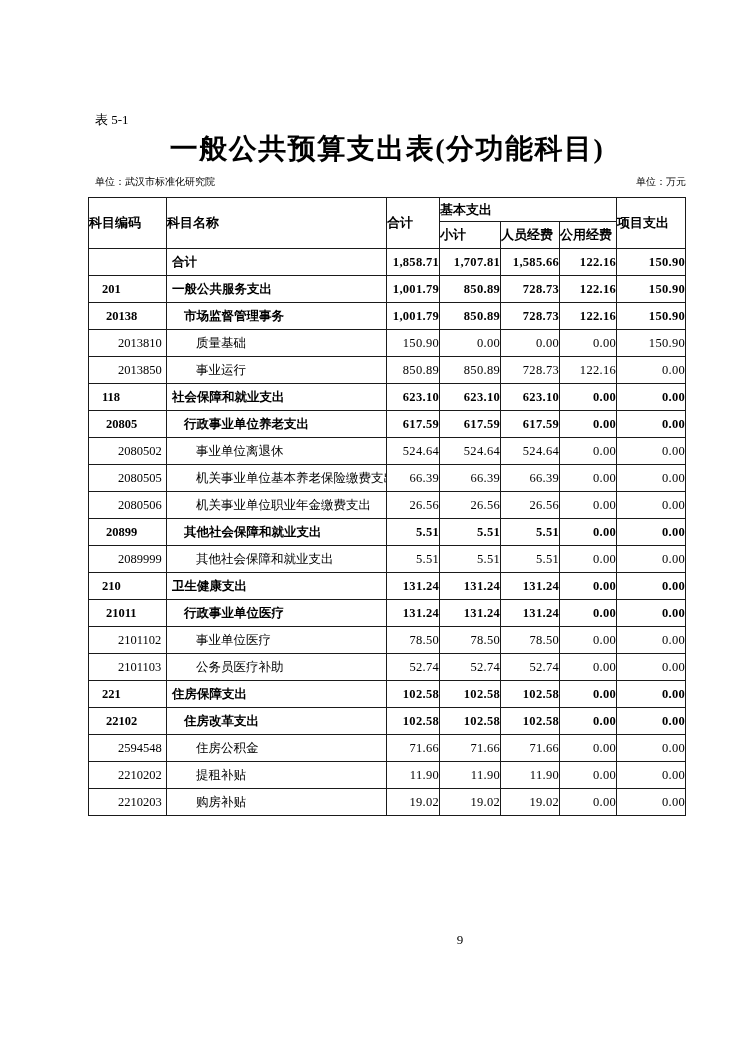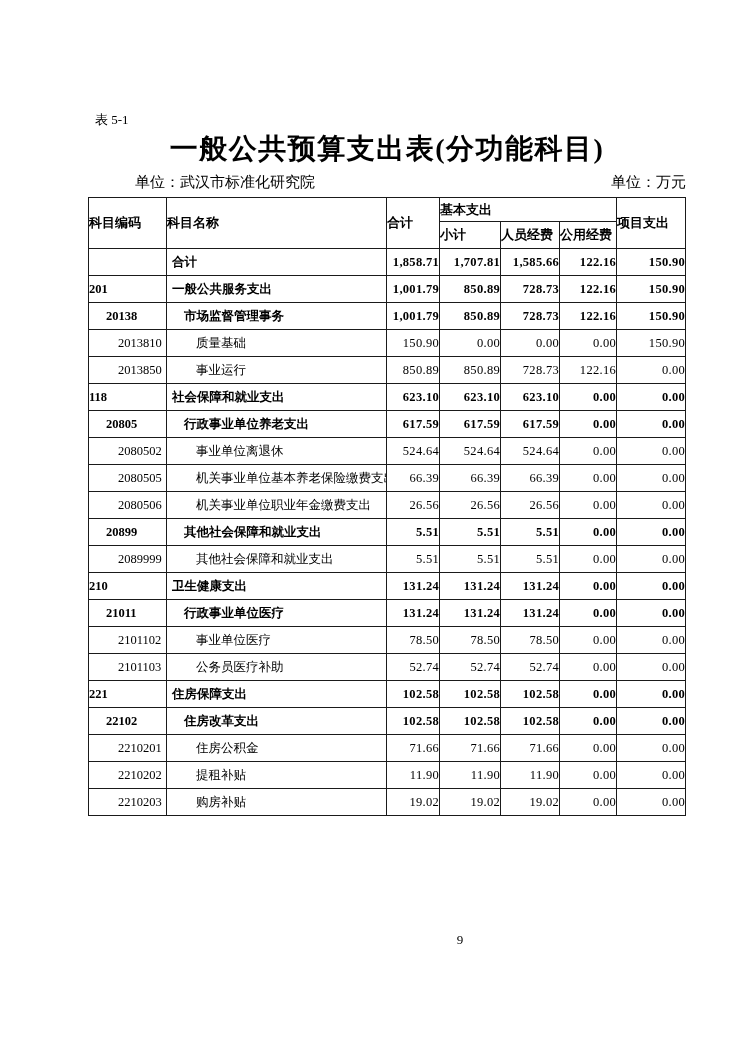--- a/index.html
+++ b/index.html
@@ -35,23 +35,22 @@
     text-align: center;
     letter-spacing: 1.5px;
     line-height: 26px;
   }
   .unit-row {
     display: flex;
     justify-content: space-between;
     align-items: flex-end;
     margin-top: 13px;
     padding-left: 7px;
-    font-size: 15px;
+    font-size: 10px;
     line-height: 14px;
-    margin-left: 40px;
   }
   table.budget {
     margin-top: 8px;
     border-collapse: collapse;
     table-layout: fixed;
     width: 597px;
   }
   table.budget th,
   table.budget td {
     border: 1px solid #1a1a1a;
@@ -68,21 +67,21 @@
   tr.h1 th { height: 23px; }
   tr.h2 th { height: 26px; }
   table.budget td {
     height: 26px;
     font-size: 12.5px;
     vertical-align: middle;
   }
   td.c-code { text-align: left; font-size: 12px; }
   td.c-name { text-align: left; }
   td.c-num  { text-align: right; padding-right: 7px; letter-spacing: 0.3px; }
-  tr.lvl0 td.c-code { padding-left: 0; }
+  tr.lvl0 td.c-code { padding-left: 13px; }
   tr.lvl1 td.c-code { padding-left: 17px; }
   tr.lvl2 td.c-code { padding-left: 29px; }
   tr.lvl0 td.c-name { padding-left: 5px; }
   tr.lvl1 td.c-name { padding-left: 17px; }
   tr.lvl2 td.c-name { padding-left: 29px; }
   tr.bold td { font-weight: bold; }
   .page-number {
     position: absolute;
     top: 932px;
     left: 0;
@@ -287,21 +286,21 @@
           <tr class="lvl1 bold">
     <td class="c-code">22102</td>
     <td class="c-name">住房改革支出</td>
     <td class="c-num">102.58</td>
     <td class="c-num">102.58</td>
     <td class="c-num">102.58</td>
     <td class="c-num">0.00</td>
     <td class="c-num">0.00</td>
   </tr>
           <tr class="lvl2">
-    <td class="c-code">2210201</td>
+    <td class="c-code">2594548</td>
     <td class="c-name">住房公积金</td>
     <td class="c-num">71.66</td>
     <td class="c-num">71.66</td>
     <td class="c-num">71.66</td>
     <td class="c-num">0.00</td>
     <td class="c-num">0.00</td>
   </tr>
           <tr class="lvl2">
     <td class="c-code">2210202</td>
     <td class="c-name">提租补贴</td>

